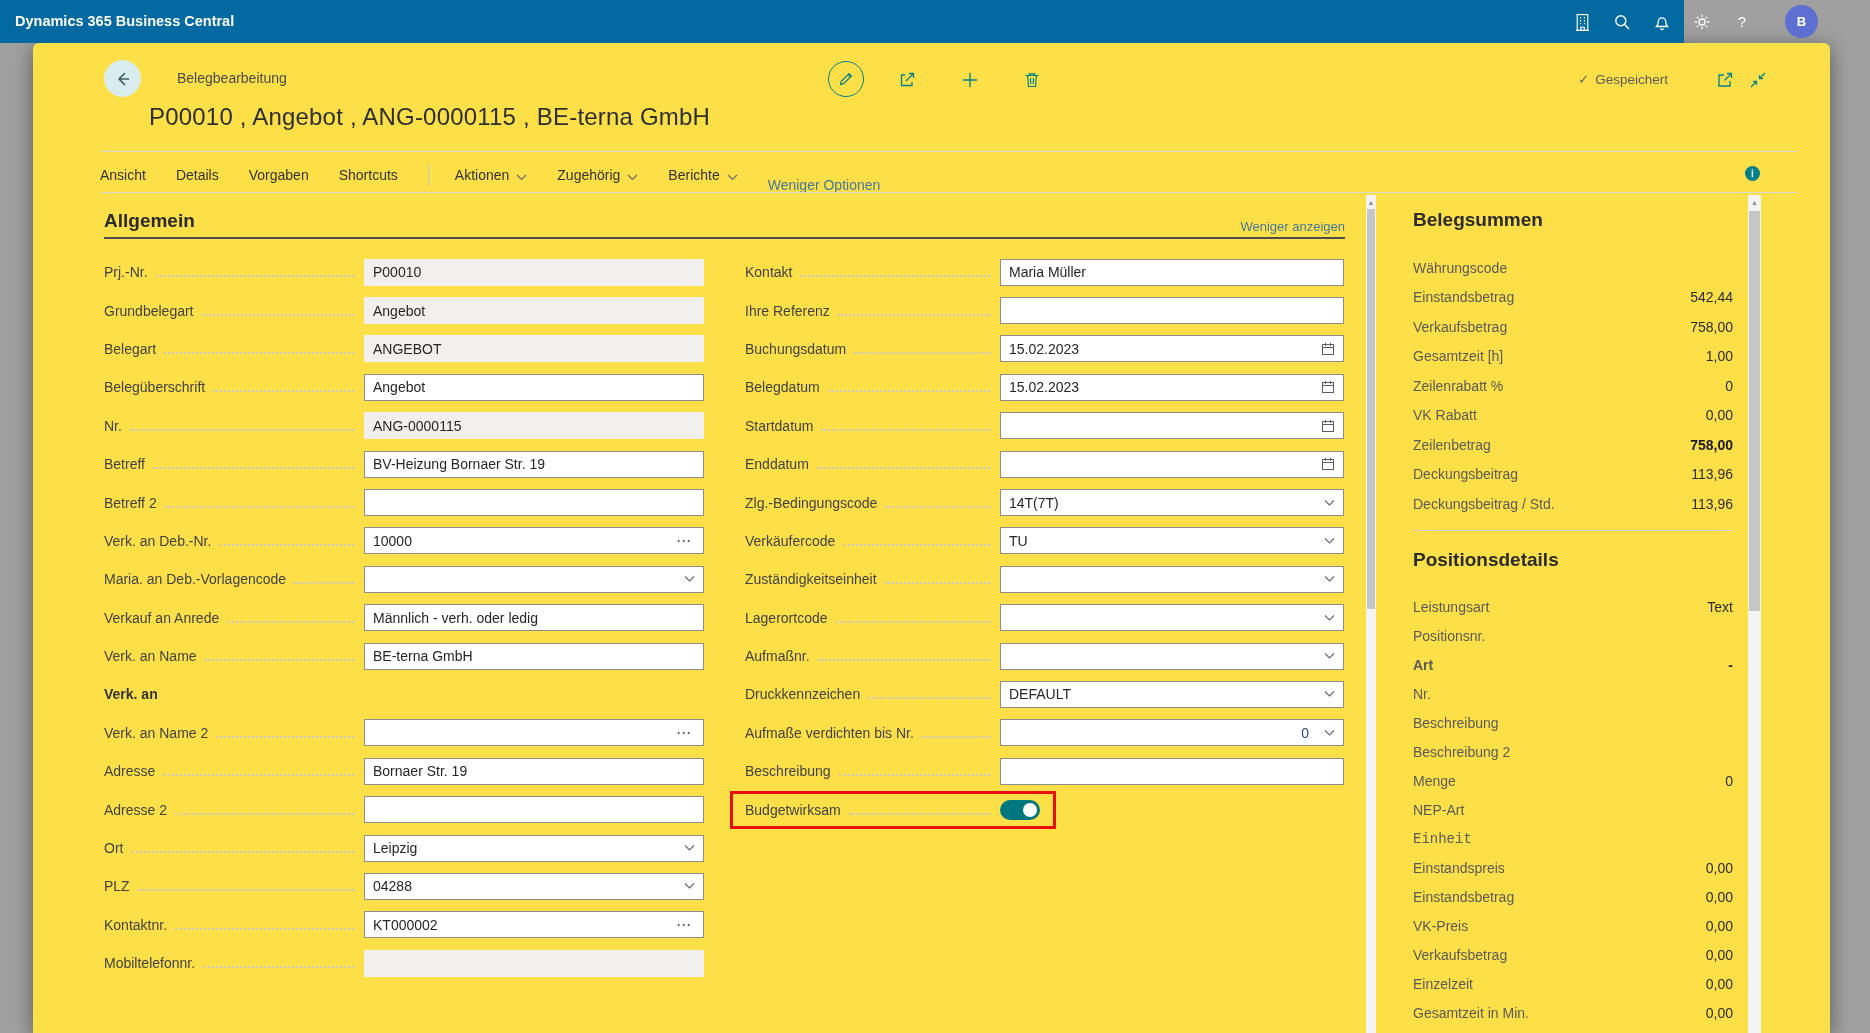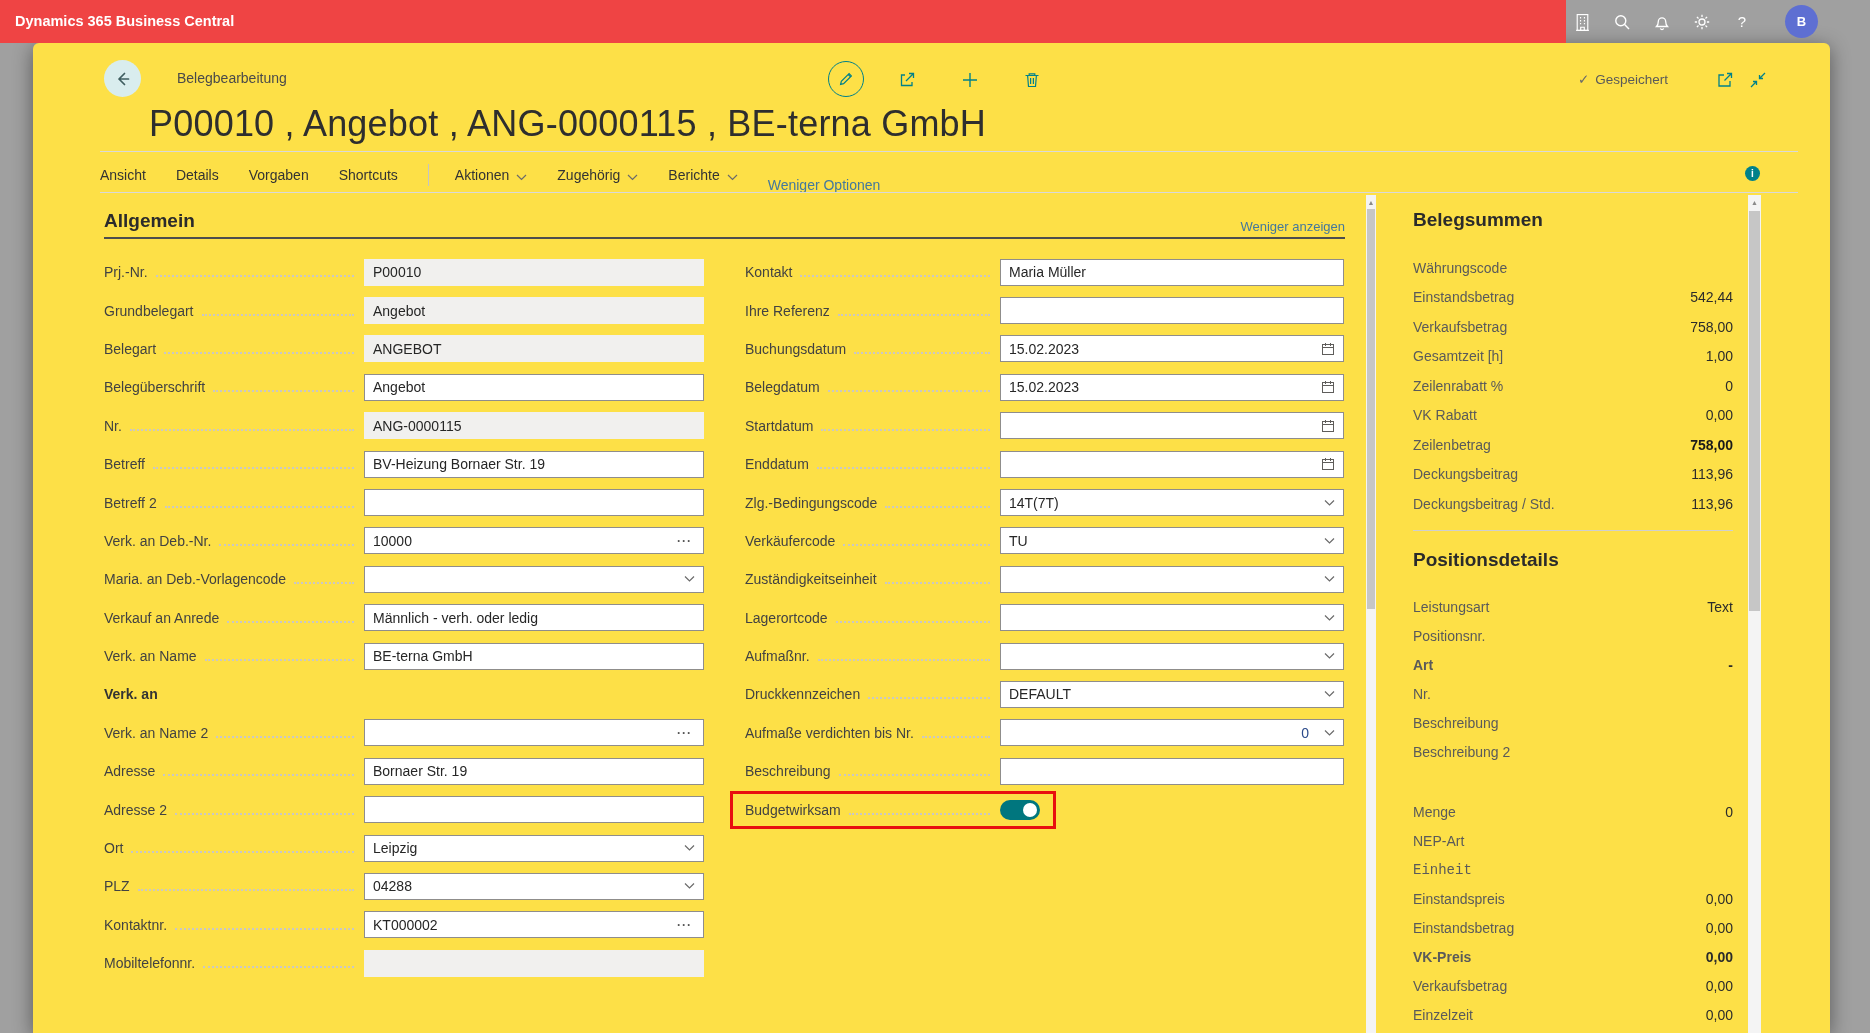--- a/index.html
+++ b/index.html
@@ -1,35 +1,35 @@
 <!DOCTYPE html>
 <html><head>
 <meta charset="utf-8">
 <style>
   html,body{margin:0;padding:0;}
   body{width:1870px;height:1033px;overflow:hidden;background:#a0a0a0;
        font-family:"Liberation Sans","DejaVu Sans",sans-serif;}
   .stage{position:relative;width:1870px;height:1033px;}
 
   
-  .topbar{position:absolute;left:0;top:0;width:1566px;height:43px;background:#ef4444;z-index:5;}
+  .topbar{position:absolute;left:0;top:0;width:1684px;height:43px;background:#0369a1;z-index:5;}
   .topbar-title{position:absolute;left:15px;top:0;line-height:43px;color:#fff;font-size:14.5px;font-weight:700;}
   .tb-ic{position:absolute;top:12px;width:20px;height:20px;display:flex;align-items:center;justify-content:center;cursor:pointer;}
   .tb-help{color:#fff;font-size:15px;line-height:20px;text-align:center;}
   .avatar{position:absolute;left:1785px;top:5px;width:33px;height:33px;border-radius:50%;background:#5e6fd2;
           color:#fff;font-size:13px;font-weight:700;display:flex;align-items:center;justify-content:center;cursor:pointer;}
 
   
   .card{position:absolute;left:33px;top:43px;width:1797px;height:990px;background:#fde047;
         border-radius:6px 6px 0 0;box-shadow:0 4px 20px rgba(0,0,0,.45);overflow:hidden;}
 
   .back-btn{position:absolute;left:71px;top:17px;width:37px;height:37px;border-radius:50%;
             background:#d9edee;display:flex;align-items:center;justify-content:center;cursor:pointer;}
   .caption{position:absolute;left:144px;top:27px;font-size:14px;color:#4a4a4a;}
-  .page-title{position:absolute;left:116px;top:60px;font-size:36px;color:#2e2e2e;letter-spacing:.2px;text-align:center;}
+  .page-title{position:absolute;left:116px;top:60px;font-size:24px;color:#2e2e2e;letter-spacing:.2px;text-align:center;}
 
   .hdr-ic{position:absolute;top:26px;width:22px;height:22px;display:flex;align-items:center;justify-content:center;cursor:pointer;}
   .pencil-circle{position:absolute;left:795px;top:18px;width:36px;height:36px;border:1.6px solid #00818a;border-radius:50%;
                  box-sizing:border-box;display:flex;align-items:center;justify-content:center;cursor:pointer;}
   .saved{position:absolute;left:1545px;top:28px;font-size:13.5px;color:#5a5a5a;}
   .saved .chk{margin-right:6px;color:#6a6a6a;}
 
   
   .actionbar{position:absolute;left:67px;top:115px;height:34px;display:flex;align-items:center;}
   .ab-item{font-size:14px;color:#333;margin-right:30px;display:flex;align-items:center;cursor:pointer;white-space:nowrap;}
@@ -589,41 +589,41 @@
             <span class="v"></span>
           </div>
           <div class="fb-row" style="height: 29px;">
             <span class="k">Beschreibung</span>
             <span class="v"></span>
           </div>
           <div class="fb-row" style="height: 29px;">
             <span class="k">Beschreibung 2</span>
             <span class="v"></span>
           </div>
-          <div class="fb-row" style="height: 29px; margin-top: 31px;">
+          <div class="fb-row" style="height: 29px;">
             <span class="k">Menge</span>
             <span class="v">0</span>
           </div>
           <div class="fb-row" style="height: 29px;">
             <span class="k">NEP-Art</span>
             <span class="v"></span>
           </div>
           <div class="fb-row" style="height: 29px; font-family: Liberation Mono, monospace;">
             <span class="k">Einheit</span>
             <span class="v"></span>
           </div>
           <div class="fb-row" style="height: 29px;">
             <span class="k">Einstandspreis</span>
             <span class="v">0,00</span>
           </div>
           <div class="fb-row" style="height: 29px;">
             <span class="k">Einstandsbetrag</span>
             <span class="v">0,00</span>
           </div>
-          <div class="fb-row" style="height: 29px; font-weight: bold;">
+          <div class="fb-row" style="height: 29px;">
             <span class="k">VK-Preis</span>
             <span class="v">0,00</span>
           </div>
           <div class="fb-row" style="height: 29px;">
             <span class="k">Verkaufsbetrag</span>
             <span class="v">0,00</span>
           </div>
           <div class="fb-row" style="height: 29px;">
             <span class="k">Einzelzeit</span>
             <span class="v">0,00</span>

